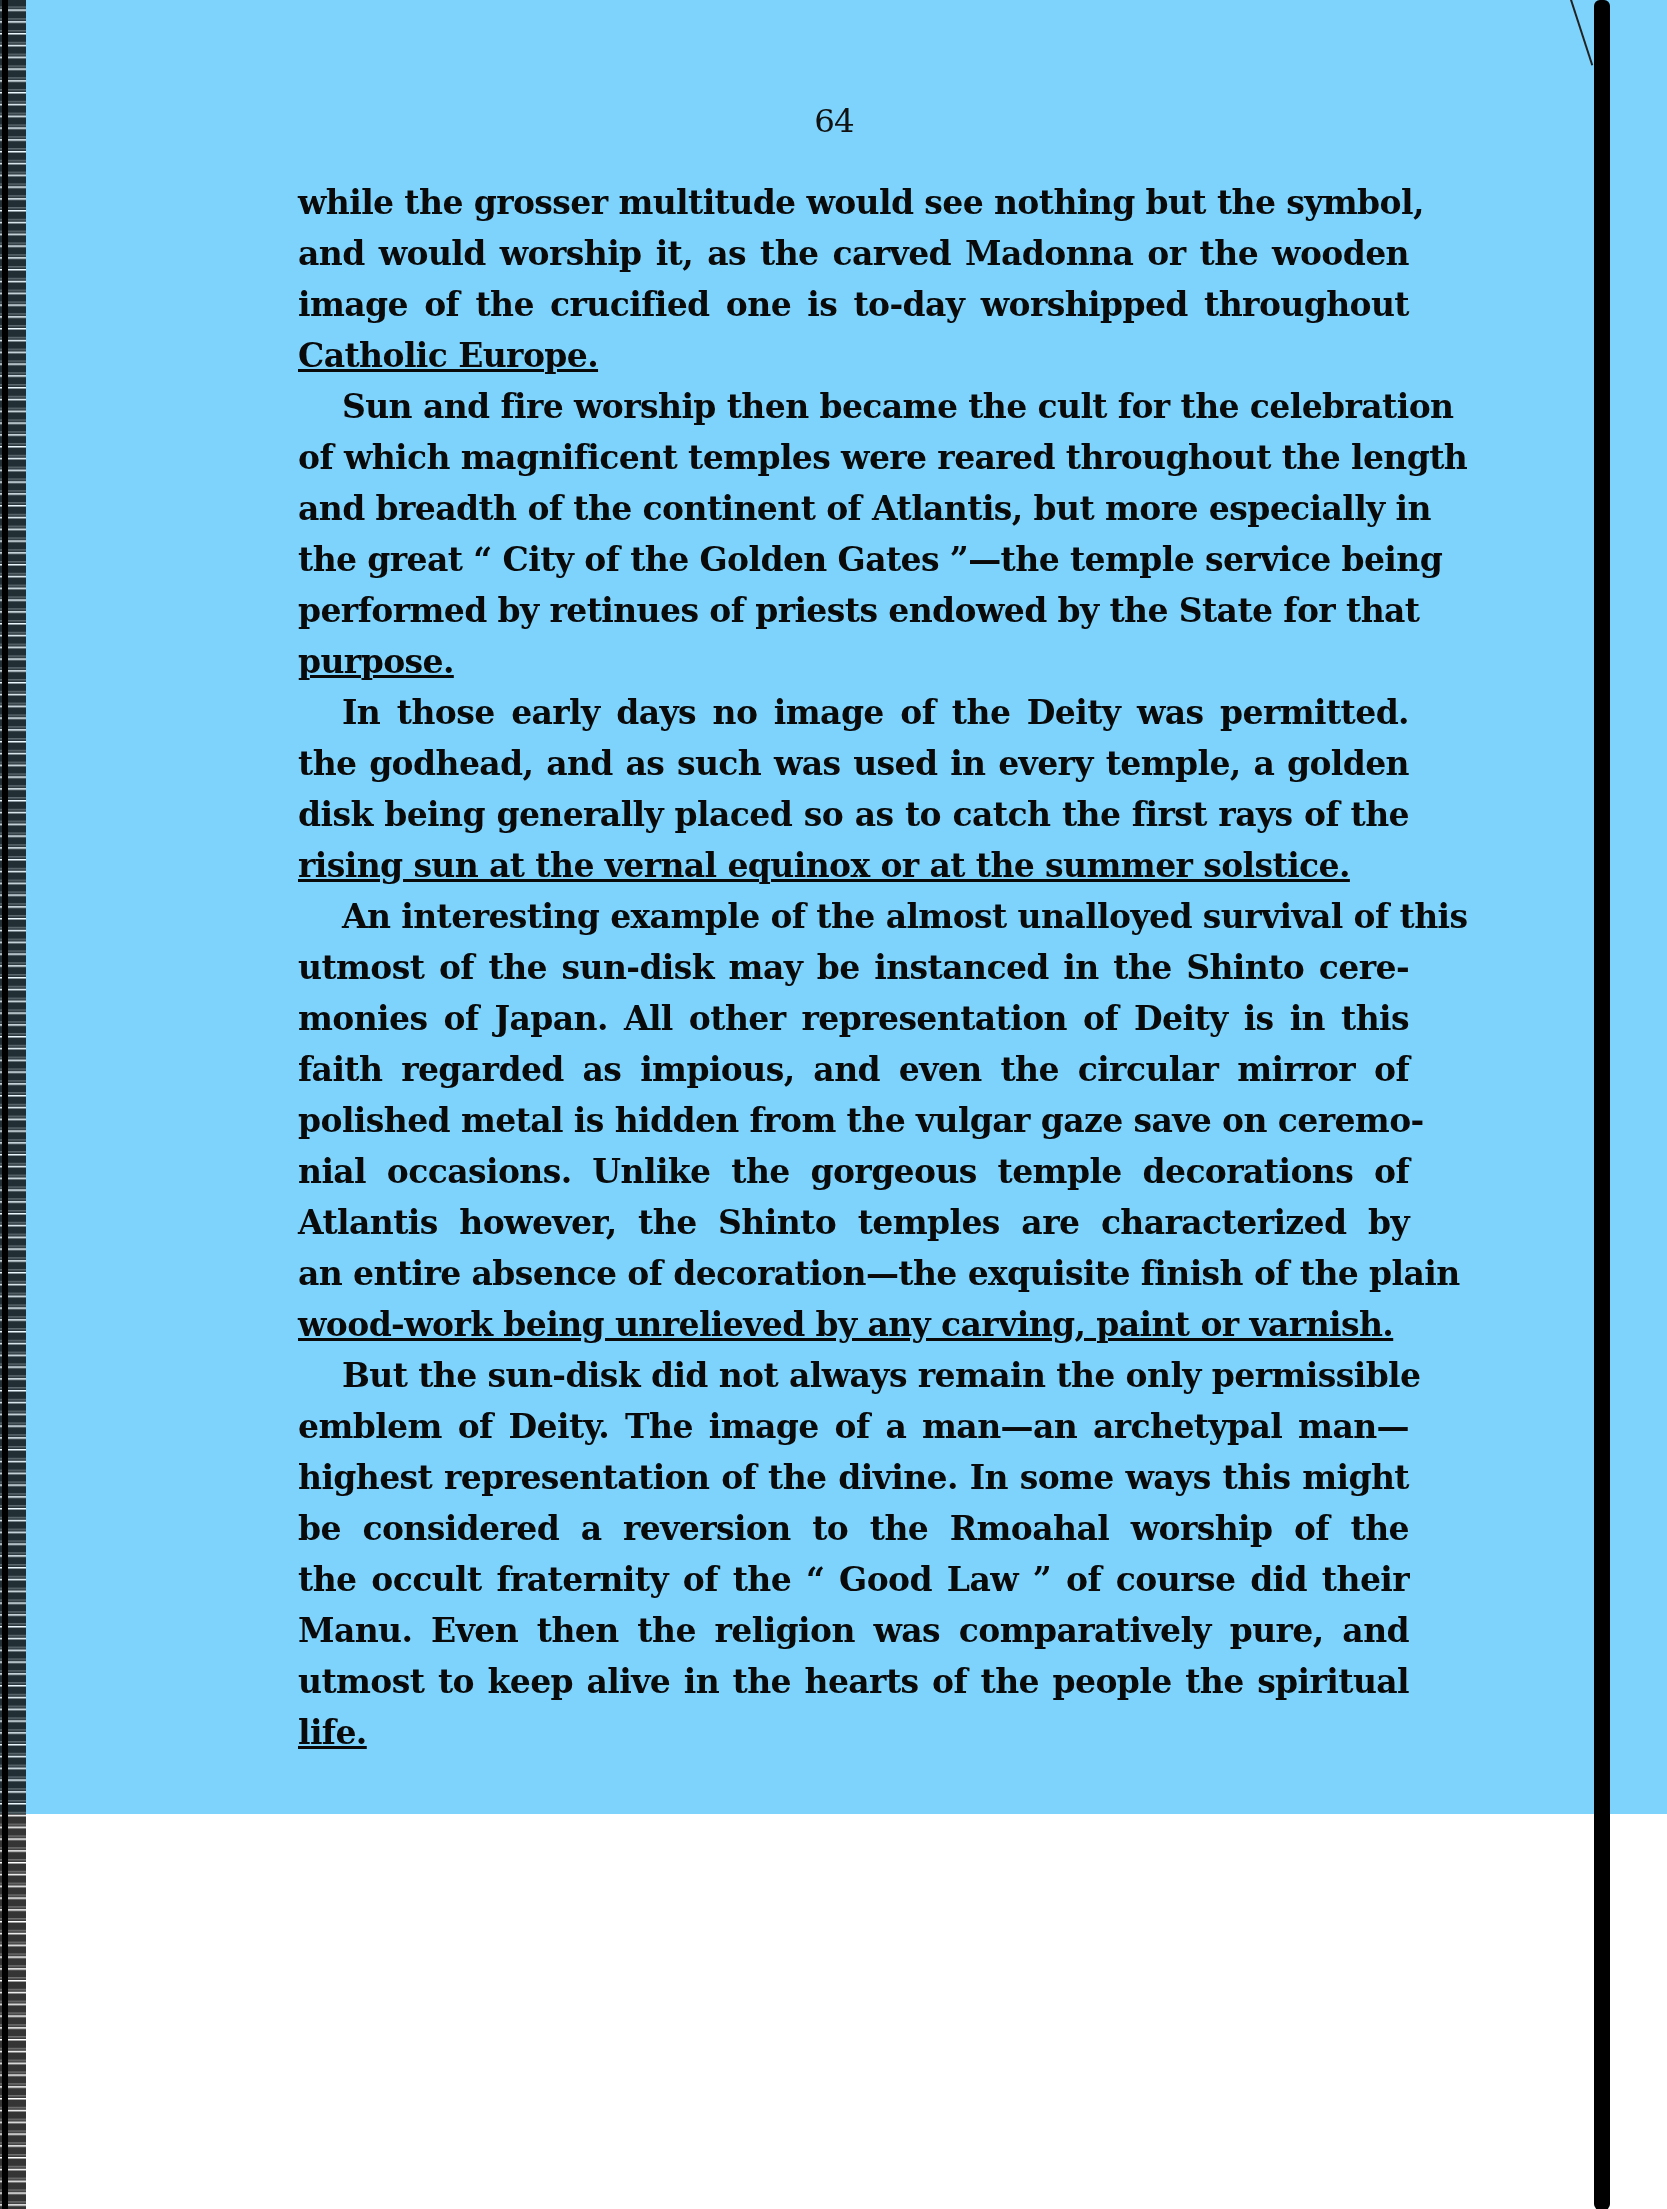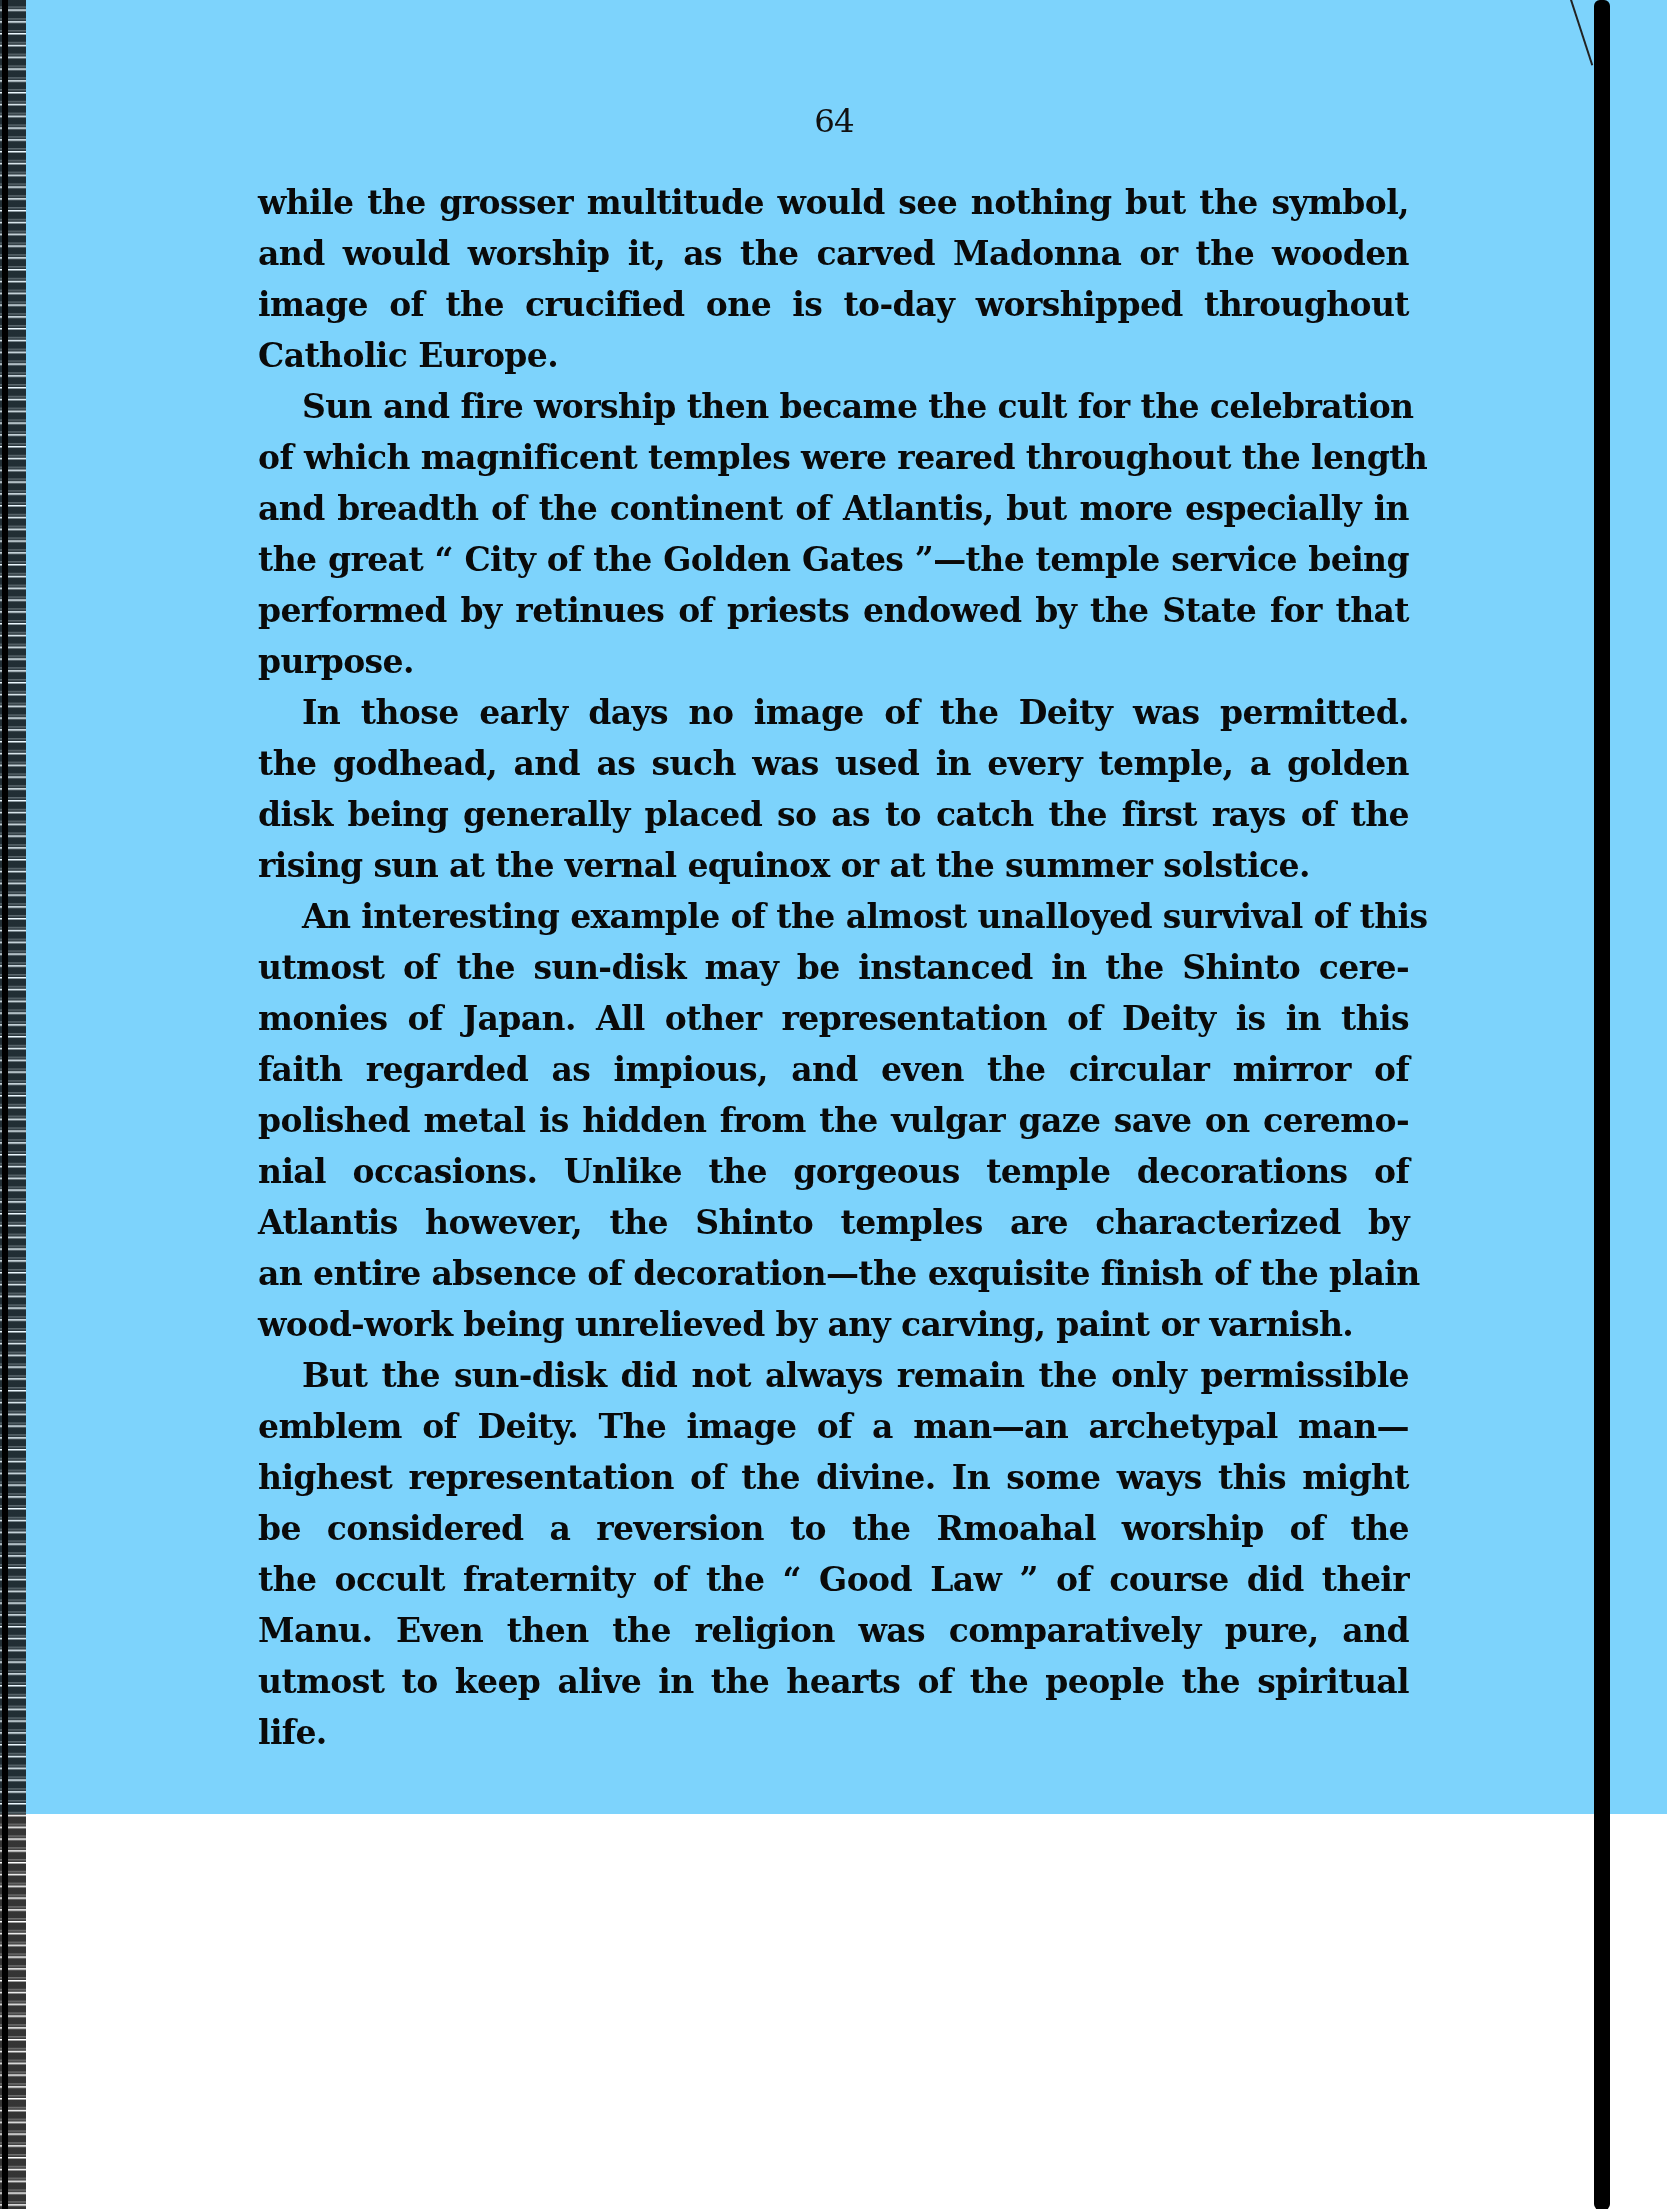--- a/index.html
+++ b/index.html
@@ -27,22 +27,23 @@
     letter-spacing: -1px;
   }
   .text-block {
     position: absolute; left: 258px; top: 177px; width: 1151px;
     font-family: "DejaVu Serif", serif; font-size: 33px; line-height: 51px;
     color: #0a0a0a; font-weight: bold; letter-spacing: -0.6px;
   }
   .line {
     display: block; white-space: nowrap; text-align: justify; text-align-last: justify;
     height: 51px;
+    margin-left: 40px;
   }
-  .line.last { text-align-last: left; }
+  .line.last { text-align-last: left; text-decoration: underline; }
   .line.indent { padding-left: 44px; }
 </style>
 </head>
 <body>
 
 <div class="page">
   <div class="scan-edge-left"></div>
   <div class="scan-edge-left-inner"></div>
   <div class="scan-edge-right-curl"></div>
   <div class="scan-edge-right"></div>

